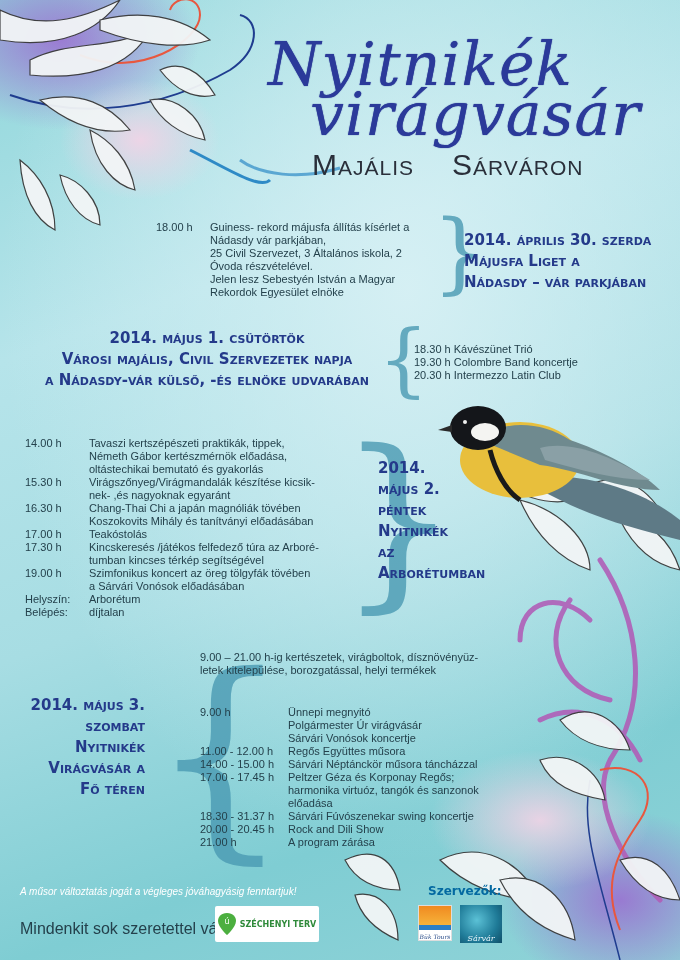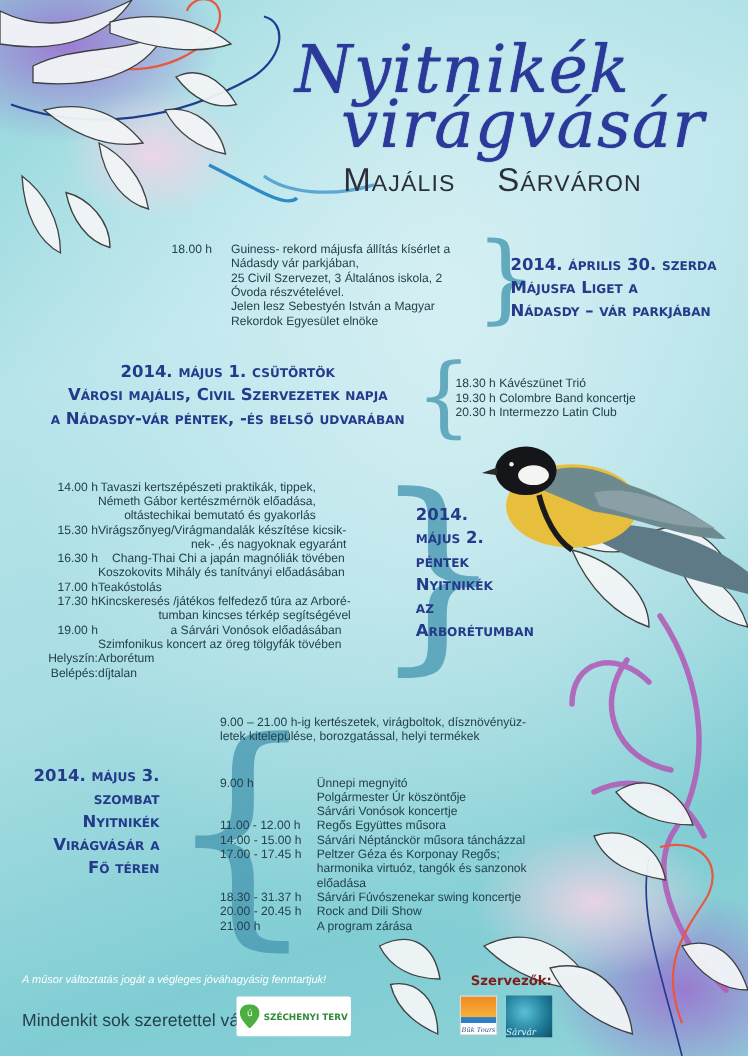--- a/index.html
+++ b/index.html
@@ -46,40 +46,40 @@
 
   .brace {
     font-family: "DejaVu Serif", serif;
     color: #4a9ab3;
     opacity: 0.8;
     font-weight: normal;
   }
 
   .notice { font-family: "Liberation Sans", sans-serif; color: #ffffff; font-size: 10px; font-style: italic; }
   .greeting { font-family: "Liberation Sans", sans-serif; color: #24414c; font-size: 16px; }
-  .organizers { font-family: "DejaVu Sans", sans-serif; font-weight: bold; color: #7f1d1d; font-size: 12px; }
+  .organizers { font-family: "DejaVu Sans", sans-serif; font-weight: bold; color: #0369a1; font-size: 12px; }
 
   .logo-box {
     background: #ffffff;
     border-radius: 2px;
     display: flex; align-items: center; justify-content: center;
   }
   .szt-pin {
     width: 18px; height: 22px; position: relative; margin-right: 4px;
   }
   .szt-label { font-family: "DejaVu Sans", sans-serif; font-weight: bold; font-size: 8px; color: #2f8a3a; }
   .bt-logo {
     background: linear-gradient(180deg, #f08a20 0%, #f6b23a 55%, #2a7fc6 56%, #2a7fc6 70%, #ffffff 71%);
     border: 1px solid #ddd;
     display: flex; align-items: flex-end; justify-content: center;
     font-family: "DejaVu Serif", serif; font-style: italic; font-size: 6px; color: #2a4d8a;
   }
   .sv-logo {
     background: radial-gradient(circle at 40% 40%, #5bc1d6 0%, #1f7b98 60%, #0f4e68 100%);
-    display: flex; align-items: flex-end; justify-content: flex-start;
+    display: flex; align-items: flex-end; justify-content: center;
     font-family: "DejaVu Serif", serif; font-style: italic; font-size: 8px; color: #e8f6fb;
   }
 </style>
 </head>
 <body>
 
 <svg class="bg-layer" viewBox="0 0 680 960" width="680" height="960">
   <defs>
     <radialGradient id="lightglow" cx="60%" cy="30%" r="60%">
       <stop offset="0%" stop-color="#d9f1f5" stop-opacity="0.9"></stop>
@@ -179,30 +179,30 @@
 <div class="abs brace" style="left:432px; top:205px; font-size:88px; line-height:96px;">}</div>
 <div class="abs heading" style="left:464px; top:230px; width:216px;">
   <div>2014. április 30. szerda</div>
   <div>Májusfa Liget a</div>
   <div>Nádasdy – vár parkjában</div>
 </div>
 
 <div class="abs heading" style="left:40px; top:328px; width:334px; text-align:center;">
   <div class="big">2014. május 1. csütörtök</div>
   <div>Városi majális, Civil Szervezetek napja</div>
-  <div>a Nádasdy-vár péntek, -és belső udvarában</div>
+  <div>a Nádasdy-vár külső, -és elnöke udvarában</div>
 </div>
 <div class="abs brace" style="left:378px; top:316px; font-size:80px; line-height:88px;">{</div>
 <div class="abs sched" style="left:414px; top:343px; width:240px;">
   <div>18.30 h Kávészünet Trió</div>
   <div>19.30 h Colombre Band koncertje</div>
   <div>20.30 h Intermezzo Latin Club</div>
 </div>
 
-<div class="abs sched" style="left:25px; top:437px; width:320px;text-align:right;">
+<div class="abs sched" style="left:25px; top:437px; width:320px;">
   <div class="row">
     <span class="t" style="width:64px;">14.00 h</span>
     <div>
         <div>Tavaszi kertszépészeti praktikák, tippek,</div>
         <div>Németh Gábor kertészmérnök előadása,</div>
         <div>oltástechikai bemutató és gyakorlás</div>
       </div>
   </div>
   <div class="row">
     <span class="t" style="width:64px;">15.30 h</span>
@@ -227,22 +227,22 @@
   <div class="row">
     <span class="t" style="width:64px;">17.30 h</span>
     <div>
         <div>Kincskeresés /játékos felfedező túra az Arboré-</div>
         <div>tumban kincses térkép segítségével</div>
       </div>
   </div>
   <div class="row">
     <span class="t" style="width:64px;">19.00 h</span>
     <div>
+        <div>Szimfonikus koncert az öreg tölgyfák tövében</div>
         <div>a Sárvári Vonósok előadásában</div>
-        <div>Szimfonikus koncert az öreg tölgyfák tövében</div>
       </div>
   </div>
   <div class="row">
     <span class="t" style="width:64px;">Helyszín:</span>
     <div>
         <div>Arborétum</div>
       </div>
   </div>
   <div class="row">
     <span class="t" style="width:64px;">Belépés:</span>
@@ -271,21 +271,21 @@
 <div class="abs brace" style="left:150px; top:640px; font-size:220px; line-height:230px;">{</div>
 <div class="abs sched" style="left:200px; top:651px; width:320px;">
   <div>9.00 – 21.00 h-ig kertészetek, virágboltok, dísznövényüz-</div>
   <div>letek kitelepülése, borozgatással, helyi termékek</div>
 </div>
 <div class="abs sched" style="left:200px; top:706px; width:320px;">
   <div class="row">
     <span class="t" style="width:88px;">9.00 h</span>
     <div>
         <div>Ünnepi megnyitó</div>
-        <div>Polgármester Úr köszöntője</div>
+        <div>Polgármester Úr virágvásár</div>
         <div>Sárvári Vonósok koncertje</div>
       </div>
   </div>
   <div class="row">
     <span class="t" style="width:88px;">11.00 - 12.00 h</span>
     <div>
         <div>Regős Együttes műsora</div>
       </div>
   </div>
   <div class="row">

